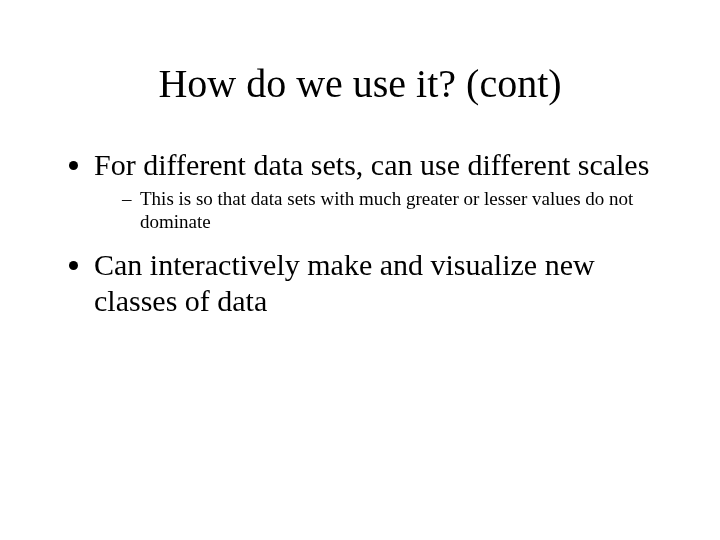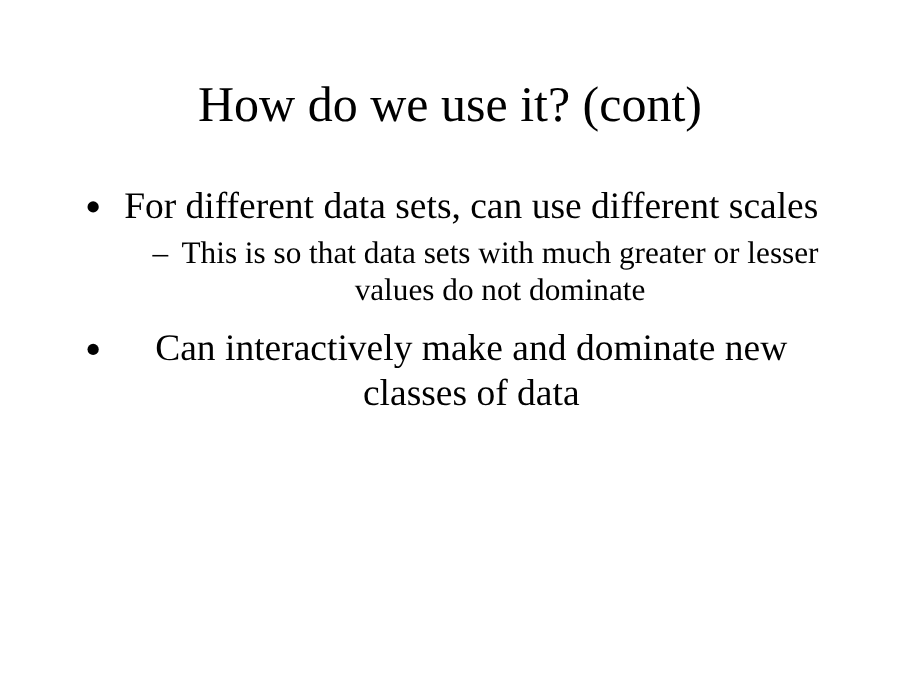--- a/index.html
+++ b/index.html
@@ -25,27 +25,26 @@
   }
   ul.level1 {
     list-style: disc;
     margin: 0;
     padding-left: 34px;
     font-size: 30px;
     line-height: 1.18;
   }
   ul.level1 > li {
     margin-bottom: 6px;
-    text-align: center;
   }
   ul.level2 {
     list-style: none;
     margin: 6px 0 14px 0;
     padding-left: 28px;
-    font-size: 25px;
+    font-size: 19px;
     line-height: 1.18;
   }
   ul.level2 > li {
     position: relative;
     margin-bottom: 4px;
     padding-left: 18px;
   }
   ul.level2 > li::before {
     content: "\2013";
     position: absolute;
@@ -61,16 +60,16 @@
   <ul class="level1">
     <li>
       <span>For different data sets, can use different scales</span>
       <ul class="level2">
         <li>
           <span>This is so that data sets with much greater or lesser values do not dominate</span>
         </li>
       </ul>
     </li>
     <li>
-      <span>Can interactively make and dominate new classes of data</span>
+      <span>Can interactively make and visualize new classes of data</span>
     </li>
   </ul>
 </div>
 
 </body></html>

